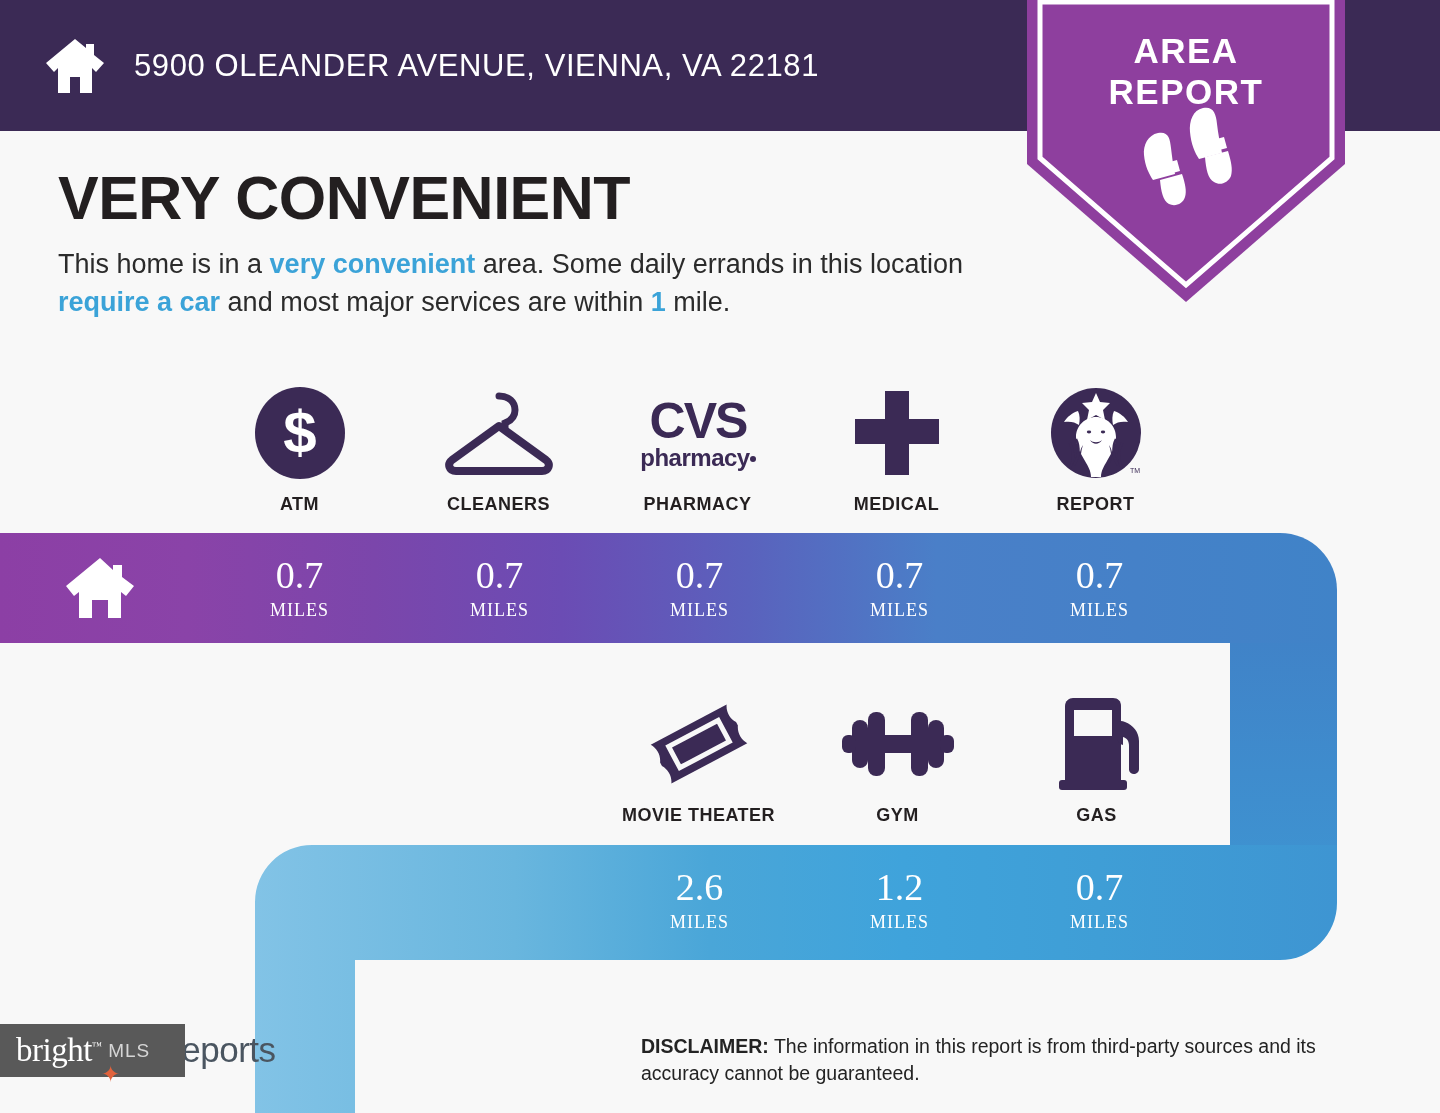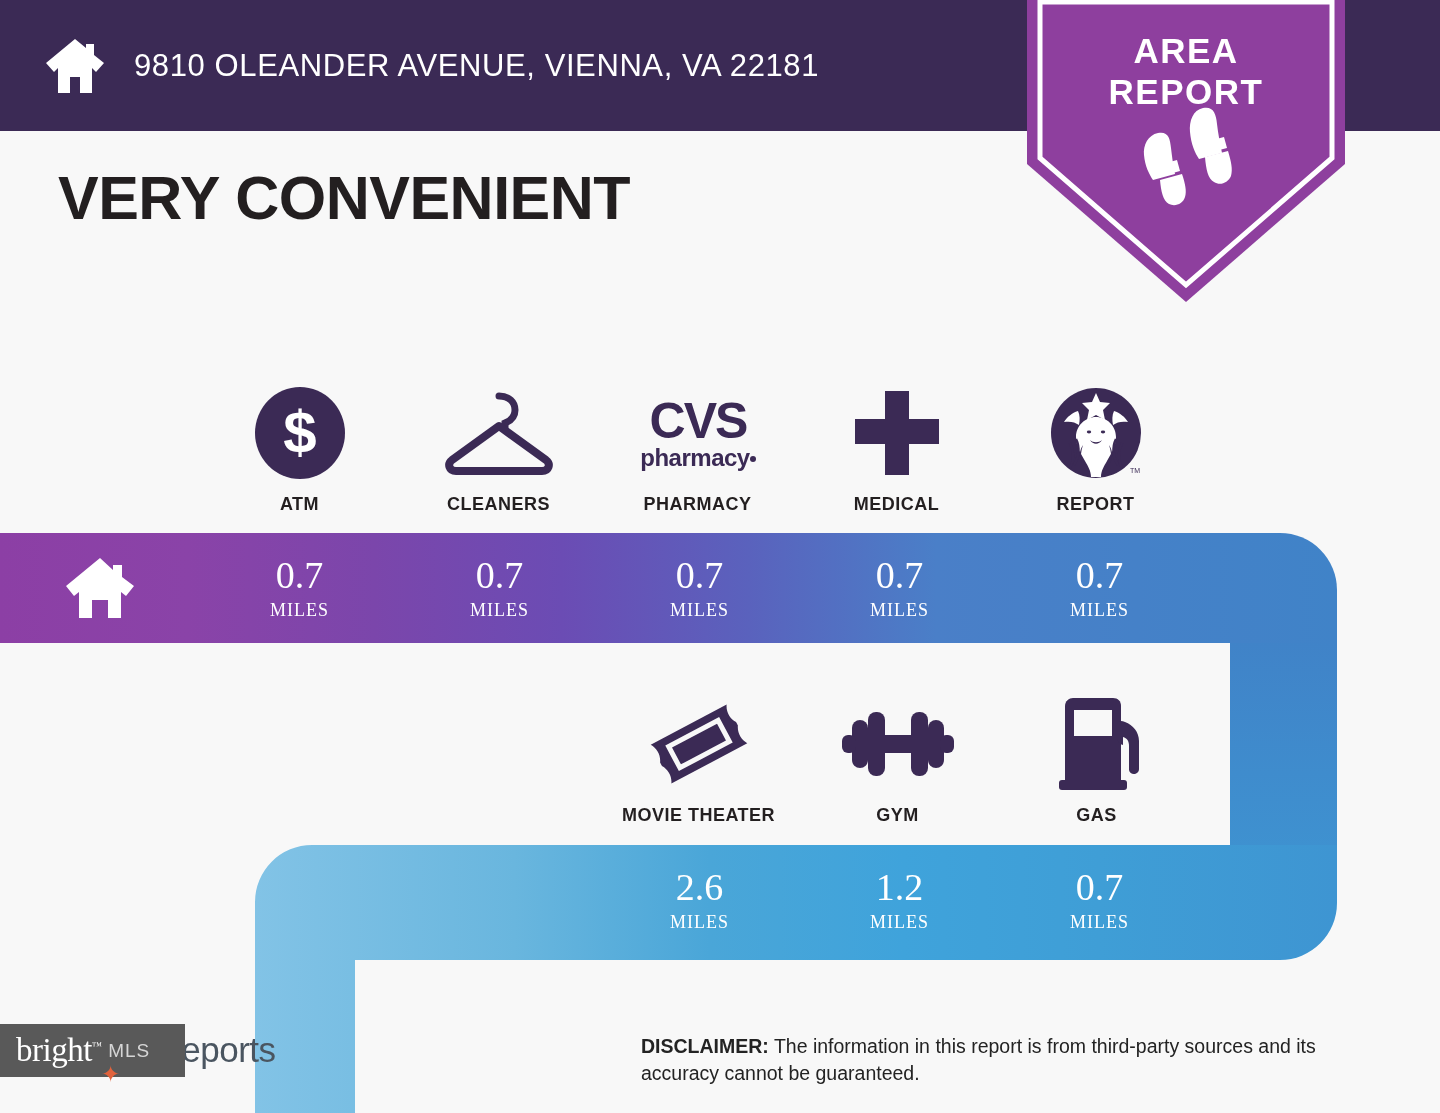--- a/index.html
+++ b/index.html
@@ -237,21 +237,21 @@
 </head>
 <body>
 
 <div class="header">
   <div class="header-inner">
     <span class="home-icon-header">
       <svg viewBox="0 0 62 58" width="62" height="58">
         <path d="M31 2 L2 26 L10 35 L14 31 L14 56 L26 56 L26 40 L36 40 L36 56 L48 56 L48 31 L52 35 L60 26 L50 18 L50 7 L42 7 L42 11 Z" fill="#ffffff"></path>
       </svg>
     </span>
-    <span class="header-address">9810 OLEANDER AVENUE, VIENNA, VA 22181</span>
+    <span class="header-address">5900 OLEANDER AVENUE, VIENNA, VA 22181</span>
   </div>
 </div>
 
 <div class="badge">
   <svg viewBox="0 0 318 310" width="318" height="310">
     <path d="M0 0 L318 0 L318 170 L159 308 L0 170 Z" fill="#8e3f9e"></path>
     <path d="M13 8 L305 8 L305 164 L159 291 L13 164 Z" fill="none" stroke="#ffffff" stroke-width="5"></path>
     <g fill="#ffffff">
       <path d="M131 139 c-10 2 -15 12 -14 22 c1 11 5 19 9 25 l22 -6 c-2 -9 -3 -18 -4 -26 c-1 -10 -3 -17 -13 -15 Z"></path>
       <path d="M128 172 l22 -6 l3 11 l-22 6 Z"></path>
@@ -262,20 +262,21 @@
     </g>
   </svg>
   <div class="badge-text">
     <div>AREA</div>
     <div>REPORT</div>
   </div>
 </div>
 
 <div class="hero">
   <h1 class="hero-title">VERY CONVENIENT</h1>
+  <p class="hero-desc"><span>This home is in a </span><span class="hl">very convenient</span><span> area. Some daily errands in this location </span><span class="hl">require a car</span><span> and most major services are within </span><span class="hl">1</span><span> mile.</span></p>
 </div>
 
 <div class="icon-row row1">
 
   <div class="icon-cell">
     <div class="icon-art">
       <svg viewBox="0 0 92 92" width="92" height="92">
         <ellipse cx="46" cy="46" rx="45" ry="46" fill="#3b2a55"></ellipse>
         <text x="46" y="66" font-family="Liberation Sans, sans-serif" font-size="60" font-weight="700" fill="#ffffff" text-anchor="middle">$</text>
       </svg>

